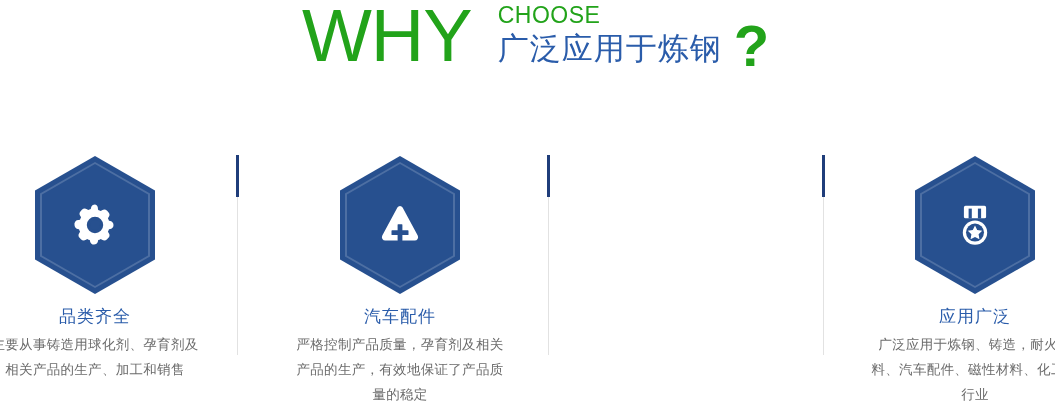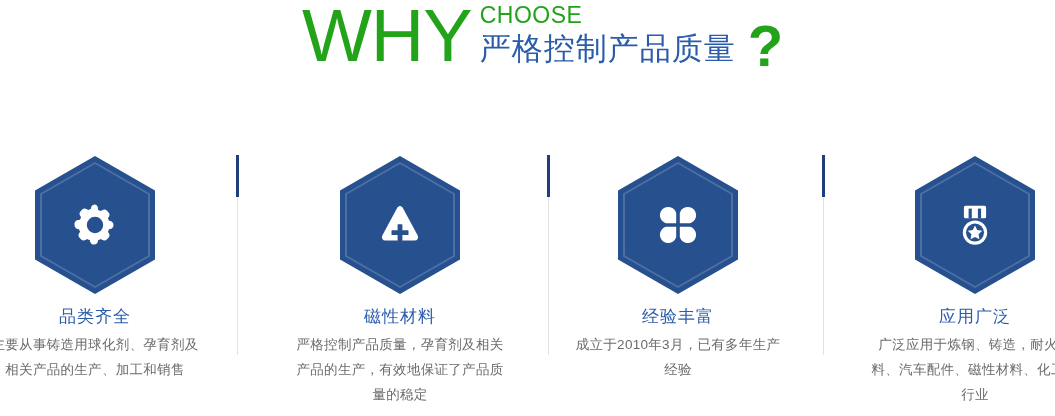--- a/index.html
+++ b/index.html
@@ -35,21 +35,21 @@
     line-height: 72px;
     font-weight: 400;
     color: #22a31a;
     letter-spacing: -1px;
     margin-top: 0px;
     font-family: "Liberation Sans", "DejaVu Sans", sans-serif;
   }
   .header-stack {
     display: flex;
     flex-direction: column;
-    margin-left: 8px;
+    margin-left: 26px;
     margin-top: 2px;
   }
   .choose-word {
     font-size: 23px;
     line-height: 26px;
     color: #22a31a;
     letter-spacing: 0.5px;
     font-weight: 400;
   }
   .cn-title {
@@ -179,21 +179,21 @@
   .div-3 { left: 822px; }
 </style>
 </head>
 <body>
 
 <div class="header">
   <div class="header-inner">
     <div class="why-word">WHY</div>
     <div class="header-stack">
       <div class="choose-word">CHOOSE</div>
-      <div class="cn-title">严格控制产品质量</div>
+      <div class="cn-title">广泛应用于炼钢</div>
     </div>
     <div class="qmark">?</div>
   </div>
 </div>
 
 <div class="divider div-1">
   <div class="cap"></div>
   <div class="tail"></div>
 </div>
 <div class="divider div-2">
@@ -231,44 +231,24 @@
         <div class="hex-inner-fill"></div>
         <div class="hex-icon">
           <svg width="50" height="50" viewBox="0 0 50 50">
             <path fill="#ffffff" d="M22.4 7.6a3 3 0 0 1 5.2 0l15.1 28a3.4 3.4 0 0 1-3 5H10.3a3.4 3.4 0 0 1-3-5z"></path>
             <rect x="22.6" y="24.2" width="4.8" height="17" rx="0.6" fill="#27508f"></rect>
             <rect x="16.5" y="30.3" width="17" height="4.8" rx="0.6" fill="#27508f"></rect>
           </svg>
         </div>
       </div>
     </div>
-    <div class="card-title">磁性材料</div>
+    <div class="card-title">汽车配件</div>
     <div class="card-desc">严格控制产品质量，孕育剂及相关产品的生产，有效地保证了产品质量的稳定</div>
   </div>
 
-  <div class="card card-3">
-    <div class="hex-wrap">
-      <div class="hex">
-        <div class="hex-inner-line"></div>
-        <div class="hex-inner-fill"></div>
-        <div class="hex-icon">
-          <svg width="50" height="50" viewBox="0 0 50 50">
-            <g fill="#ffffff">
-              <path d="M23.2 23.2H12.9a8.3 8.3 0 1 1 10.3-10.3z"></path>
-              <path d="M26.8 23.2V12.9a8.3 8.3 0 1 1 10.3 10.3z"></path>
-              <path d="M23.2 26.8v10.3A8.3 8.3 0 1 1 12.9 26.8z"></path>
-              <path d="M26.8 26.8h10.3a8.3 8.3 0 1 1-10.3 10.3z"></path>
-            </g>
-          </svg>
-        </div>
-      </div>
-    </div>
-    <div class="card-title">经验丰富</div>
-    <div class="card-desc">成立于2010年3月，已有多年生产经验</div>
-  </div>
 
   <div class="card card-4">
     <div class="hex-wrap">
       <div class="hex">
         <div class="hex-inner-line"></div>
         <div class="hex-inner-fill"></div>
         <div class="hex-icon">
           <svg width="50" height="50" viewBox="0 0 50 50">
             <g fill="#ffffff">
               <path d="M15.5 5.8h19a1.6 1.6 0 0 1 1.6 1.6v9.3a1.6 1.6 0 0 1-1.6 1.6h-19a1.6 1.6 0 0 1-1.6-1.6V7.4a1.6 1.6 0 0 1 1.6-1.6z"></path>

